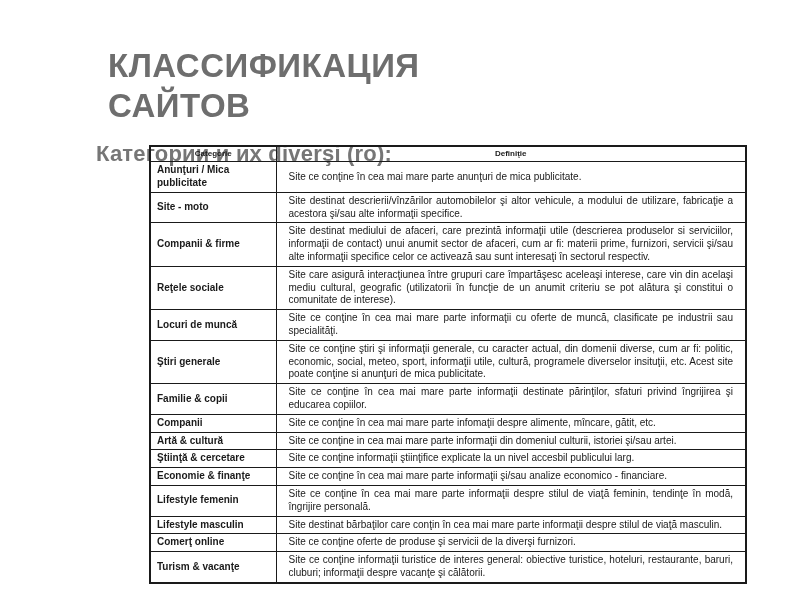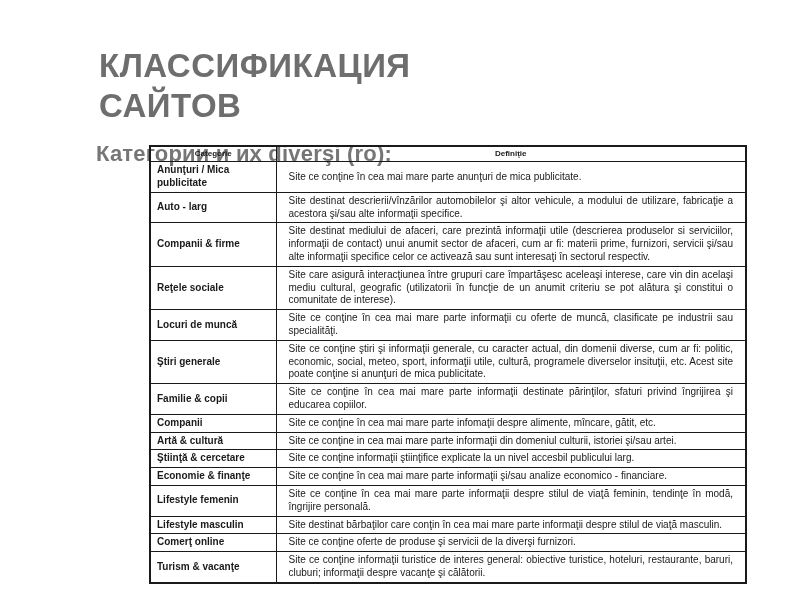--- a/index.html
+++ b/index.html
@@ -5,21 +5,21 @@
   html, body { margin: 0; padding: 0; background: #e8e8e8; }
   .slide {
     position: relative;
     width: 800px; height: 600px;
     background: #ffffff;
     overflow: hidden;
     font-family: "Liberation Sans", sans-serif;
   }
   .title {
     position: absolute;
-    left: 99px; top: 46px;
+    left: 108px; top: 46px;
     font-size: 33px;
     font-weight: bold;
     color: #6e6e6e;
     line-height: 40px;
     letter-spacing: 0.5px;
     z-index: 1;
   }
   .subtitle {
     position: absolute;
     left: 96px; top: 141px;
@@ -86,21 +86,21 @@
         <th>Categorie</th>
         <th>Definiţie</th>
       </tr>
     </thead>
     <tbody>
         <tr>
           <td class="cat">Anunţuri / Mica publicitate</td>
           <td class="def">Site ce conţine în cea mai mare parte anunţuri de mica publicitate.</td>
         </tr>
         <tr>
-          <td class="cat">Auto - larg</td>
+          <td class="cat">Site - moto</td>
           <td class="def">Site destinat descrierii/vînzărilor automobilelor şi altor vehicule, a modului de utilizare, fabricaţie a acestora şi/sau alte informaţii specifice.</td>
         </tr>
         <tr>
           <td class="cat">Companii &amp; firme</td>
           <td class="def">Site destinat mediului de afaceri, care prezintă informaţii utile (descrierea produselor si serviciilor, informaţii de contact) unui anumit sector de afaceri, cum ar fi: materii prime, furnizori, servicii şi/sau alte informaţii specifice celor ce activează sau sunt interesaţi în sectorul respectiv.</td>
         </tr>
         <tr>
           <td class="cat">Reţele sociale</td>
           <td class="def">Site care asigură interacţiunea între grupuri care împartăşesc aceleaşi interese, care vin din acelaşi mediu cultural, geografic (utilizatorii în funcţie de un anumit criteriu se pot alătura şi constitui o comunitate de interese).</td>
         </tr>

